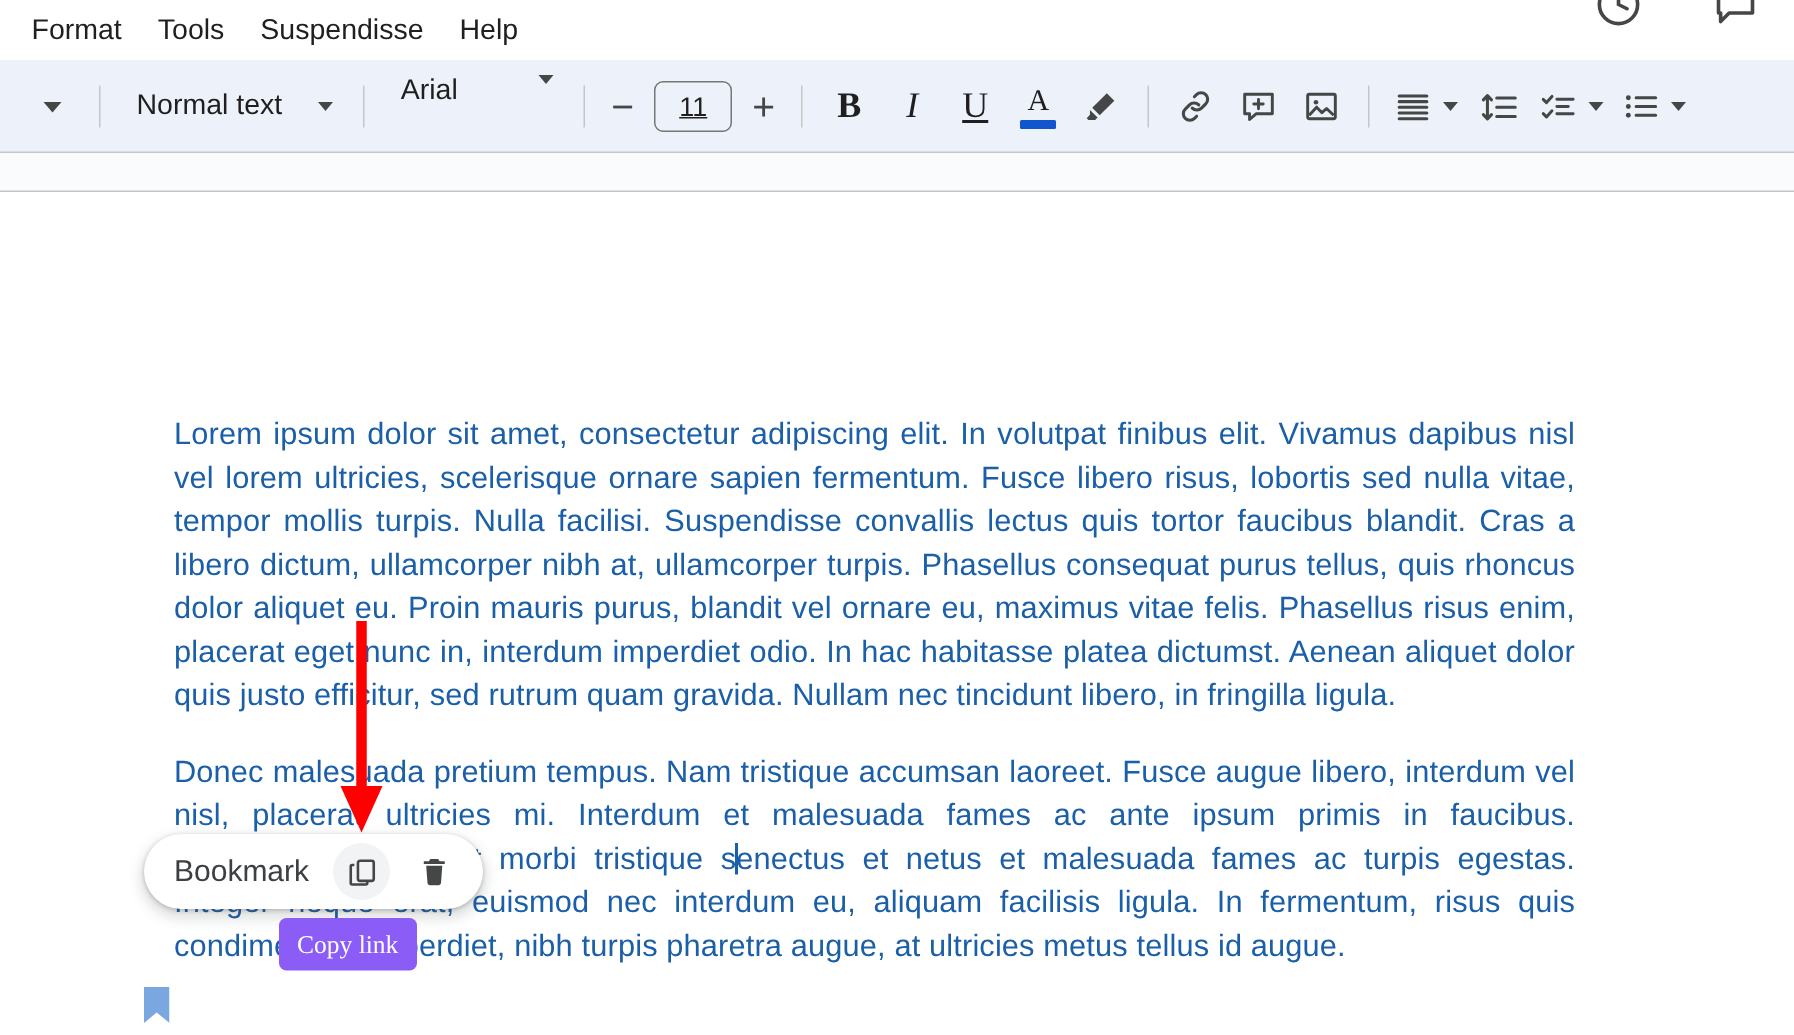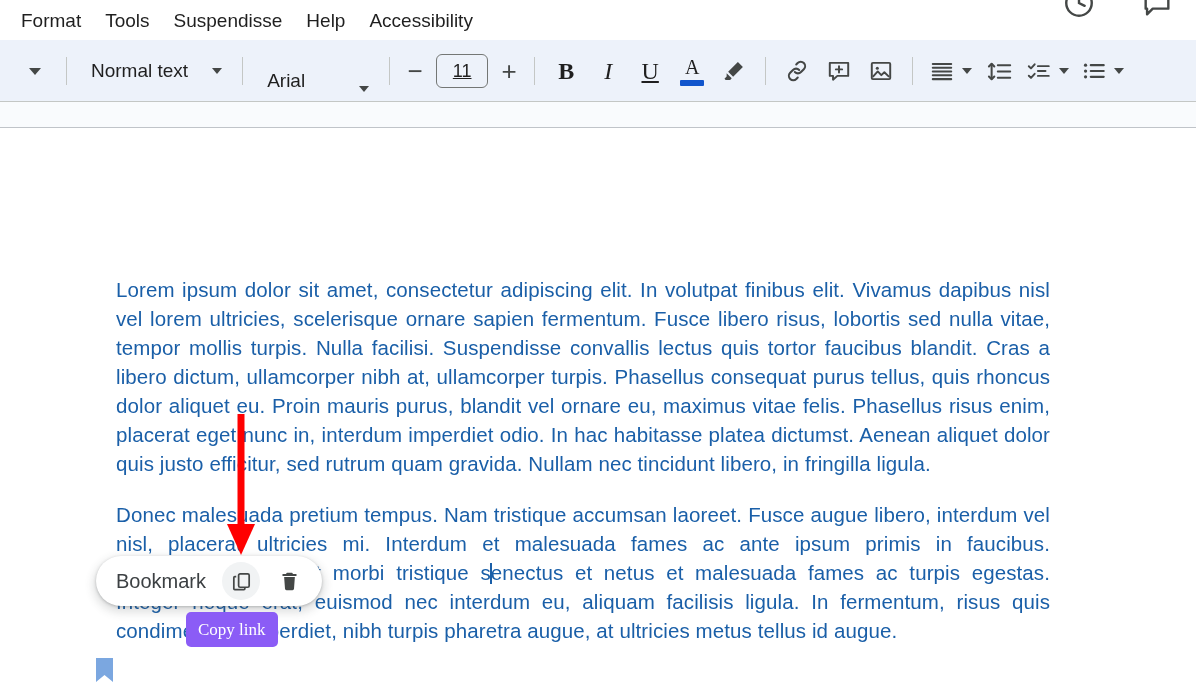--- a/index.html
+++ b/index.html
@@ -51,21 +51,21 @@
            border-right: 6px solid transparent; border-top: 7px solid #444746; }
   .caret-sm { width: 0; height: 0; border-left: 5px solid transparent;
            border-right: 5px solid transparent; border-top: 6px solid #444746; }
 
   .style-box {
     display: flex; align-items: center; gap: 24px;
     padding: 0 10px 0 14px; height: 42px; border-radius: 6px; cursor: default;
   }
   .style-box .label { font-size: 19px; color: #1f1f1f; white-space: nowrap; }
   .font-box {
-    display: flex; align-items: flex-end; gap: 54px;
+    display: flex; align-items: flex-start; gap: 54px;
     padding: 0 10px 0 14px; height: 42px; border-radius: 6px; cursor: default;
   }
   .font-box .label { font-size: 19px; color: #1f1f1f; white-space: nowrap; }
 
   .fontsize-group { display: flex; align-items: center; gap: 6px; }
   .fs-pm { font-size: 26px; color: #444746; width: 30px; text-align: center;
            line-height: 1; cursor: default; user-select:none; }
   .fs-field {
     width: 52px; height: 34px; border: 1px solid #747775; border-radius: 6px;
     background: transparent; display: flex; align-items: center; justify-content: center;
@@ -153,21 +153,20 @@
 </head>
 <body>
 
 <div id="app">
 
   <div class="menubar">
     <div class="menu-item">Format</div>
     <div class="menu-item">Tools</div>
     <div class="menu-item">Suspendisse</div>
     <div class="menu-item">Help</div>
-    <div class="menu-item">Accessibility</div>
 
     <div class="menu-right">
       <div class="mr-icon">
         <svg viewBox="0 0 24 24" fill="none" stroke="currentColor" stroke-width="1.7">
           <circle cx="12" cy="12" r="9"></circle>
           <path d="M12 7v5l4 2" stroke-linecap="round"></path>
         </svg>
       </div>
       <div class="mr-icon">
         <svg viewBox="0 0 24 24" fill="none" stroke="currentColor" stroke-width="1.7">

